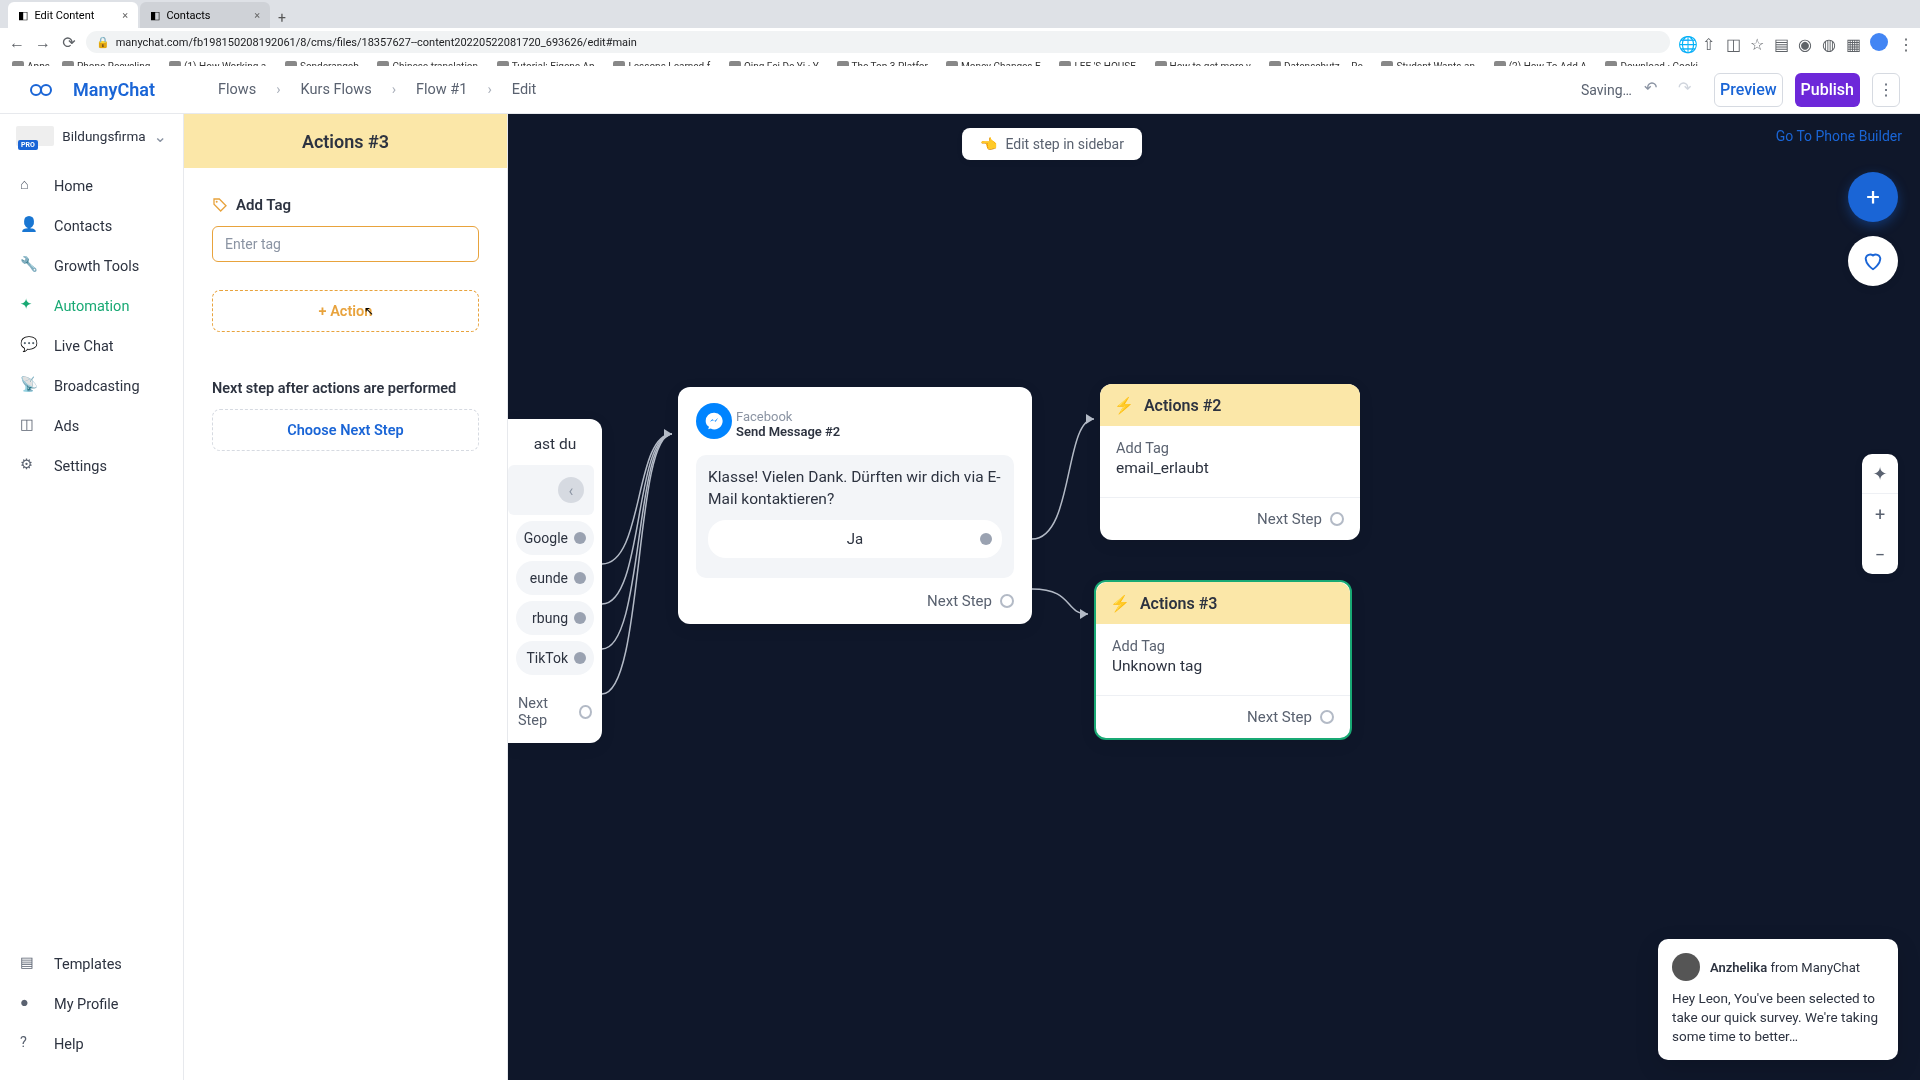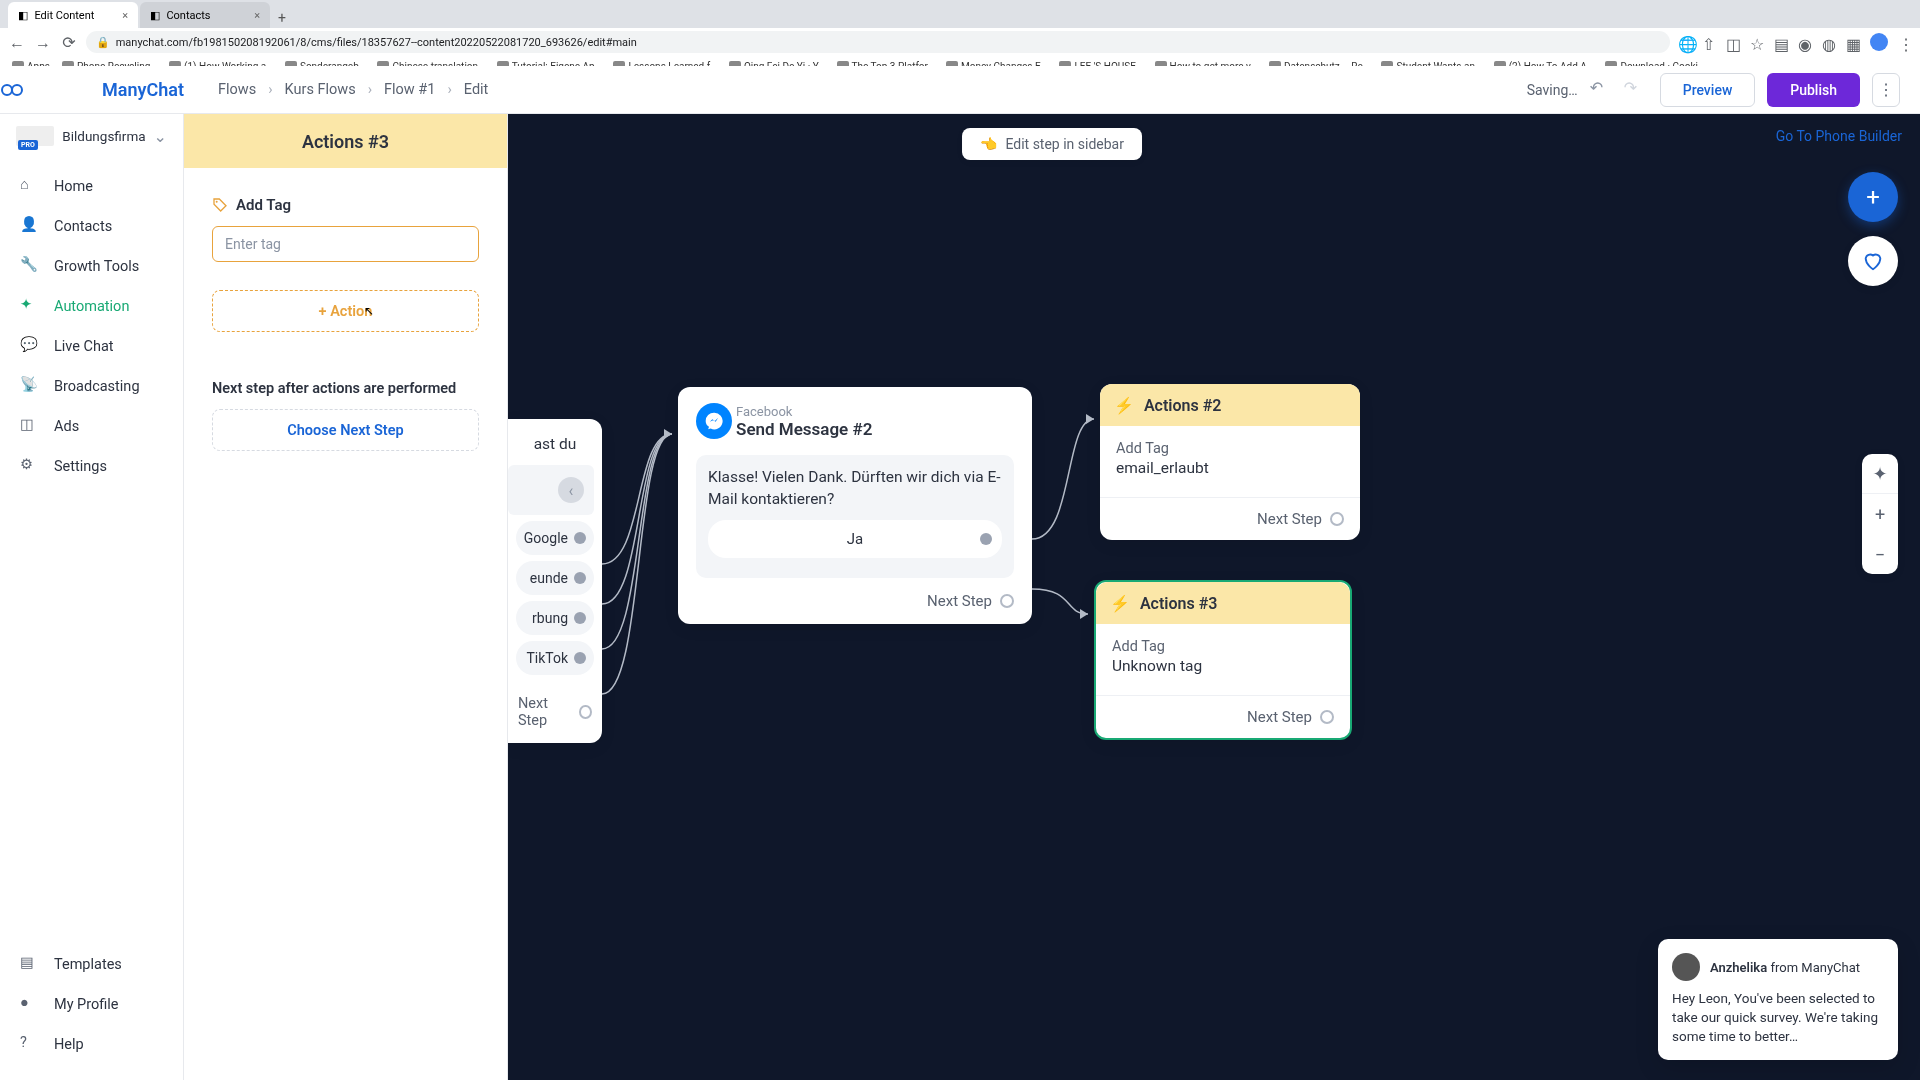--- a/index.html
+++ b/index.html
@@ -18,32 +18,32 @@
 .addr-icons { display: flex; gap: 10px; align-items: center; }
 .chrome-icon { width: 14px; height: 14px; color: #5f6368; }
 .avatar-small { width: 18px; height: 18px; border-radius: 50%; background: #4285f4; }
 .bookmarks { height: 22px; background: #fff; display: flex; align-items: center; padding: 0 8px; gap: 4px; border-bottom: 1px solid #e0e0e0; overflow: hidden; }
 .bm { font-size: 10px; color: #333; padding: 2px 4px; display: flex; align-items: center; gap: 3px; white-space: nowrap; }
 .bm-icon { width: 12px; height: 12px; border-radius: 2px; background: #888; flex-shrink: 0; }
 
 
 .app { position: absolute; top: 66px; left: 0; right: 0; bottom: 0; display: flex; flex-direction: column; }
 .app-bar { height: 48px; background: #fff; border-bottom: 1px solid #e7e9ed; display: flex; align-items: center; padding: 0 20px 0 0; }
-.logo-area { width: 184px; display: flex; align-items: center; justify-content: space-between; gap: 20px; }
+.logo-area { width: 184px; display: flex; align-items: center; justify-content: center; gap: 20px; }
 .logo-glyph { width: 24px; height: 24px; }
 .logo-text { font-size: 18px; font-weight: 600; color: #1a65d6; }
-.breadcrumb { display: flex; align-items: flex-end; gap: 12px; font-size: 14.5px; color: #5a6270; margin-left: 34px; }
+.breadcrumb { display: flex; align-items: flex-end; gap: 20px; font-size: 14.5px; color: #5a6270; margin-left: 34px; }
 .crumb { color: #5a6270; }
 .crumb-sep { color: #aab0bb; }
 .bar-right { margin-left: auto; display: flex; align-items: center; gap: 12px; }
 .saving { font-size: 14px; color: #5a6270; }
 .undo-redo { display: flex; gap: 10px; }
 .ur-btn { width: 24px; height: 24px; color: #8b94a3; }
 .ur-btn.disabled { color: #d0d5dd; }
-.btn { height: 34px; padding: 0 22px; border-radius: 6px; font-size: 14px; font-weight: 500; display: flex; align-items: center; border: 1px solid transparent; }
+.btn { height: 34px; padding: 0 5px; border-radius: 6px; font-size: 16px; font-weight: 500; display: flex; align-items: center; border: 1px solid transparent; }
 .btn-preview { background: #fff; border-color: #d6dae1; color: #1a65d6; }
 .btn-publish { background: #6d28d9; color: #fff; }
 .dots-btn { width: 28px; height: 34px; display: flex; align-items: center; justify-content: center; border: 1px solid #d6dae1; border-radius: 6px; color: #5a6270; }
 
 .workspace { flex: 1; display: flex; position: relative; }
 .sidebar { width: 184px; background: #fff; border-right: 1px solid #e7e9ed; display: flex; flex-direction: column; }
 .workspace-select { padding: 12px 16px; display: flex; align-items: center; gap: 8px; }
 .ws-icon { width: 52px; height: 20px; background: #eee; border-radius: 2px; position: relative; }
 .ws-badge { position: absolute; bottom: -4px; left: 2px; background: #1a65d6; color: #fff; font-size: 7px; font-weight: 700; padding: 1px 3px; border-radius: 2px; }
 .ws-name { font-size: 13.5px; color: #2d3340; }
@@ -87,21 +87,21 @@
 .np-text { padding: 16px 10px 8px; font-size: 15.5px; color: #2d3340; text-align: center; }
 .np-option { margin: 6px 8px; background: #f3f5f8; border-radius: 18px; height: 34px; display: flex; align-items: center; justify-content: flex-end; padding-right: 8px; font-size: 14px; color: #2d3340; gap: 6px; }
 .opt-dot { width: 12px; height: 12px; border-radius: 50%; background: #9aa2b1; }
 .np-next { padding: 14px 10px 14px; display: flex; justify-content: flex-end; align-items: center; gap: 8px; font-size: 14.5px; color: #5a6270; }
 .ns-circle { width: 14px; height: 14px; border: 2px solid #b3bac6; border-radius: 50%; }
 
 .node-msg { left: 494px; top: 273px; width: 354px; padding-bottom: 14px; }
 .msg-head { display: flex; gap: 4px; padding: 16px 18px 8px; align-items: flex-end; }
 .msg-icon { width: 36px; height: 36px; border-radius: 50%; background: #0084ff; display: flex; align-items: center; justify-content: center; color: #fff; flex-shrink: 0; }
 .msg-titles .plat { font-size: 13px; color: #8b94a3; }
-.msg-titles .title { font-size: 17px; font-weight: 600; color: #2d3340; }
+.msg-titles .title { font-size: 13px; font-weight: 600; color: #2d3340; }
 .msg-body { margin: 8px 18px 0; background: #f3f5f8; border-radius: 10px; padding: 12px; }
 .msg-text { font-size: 15.5px; color: #2d3340; line-height: 1.4; margin-bottom: 10px; }
 .msg-btn { background: #fff; border-radius: 18px; height: 38px; margin: 8px 0; display: flex; align-items: center; justify-content: center; font-size: 15px; color: #2d3340; position: relative; }
 .msg-btn .opt-dot { position: absolute; right: 10px; }
 .msg-next { padding: 14px 18px 0; display: flex; justify-content: flex-end; align-items: center; gap: 8px; font-size: 15px; color: #5a6270; }
 
 .node-act2 { left: 916px; top: 270px; width: 260px; }
 .act-head { background: #fbe7a8; border-radius: 12px 12px 0 0; height: 42px; display: flex; align-items: center; gap: 10px; padding: 0 14px; font-size: 16px; font-weight: 600; color: #2d3340; }
 .bolt { color: #e8a33d; }
 .act-body { padding: 14px 16px 6px; }

